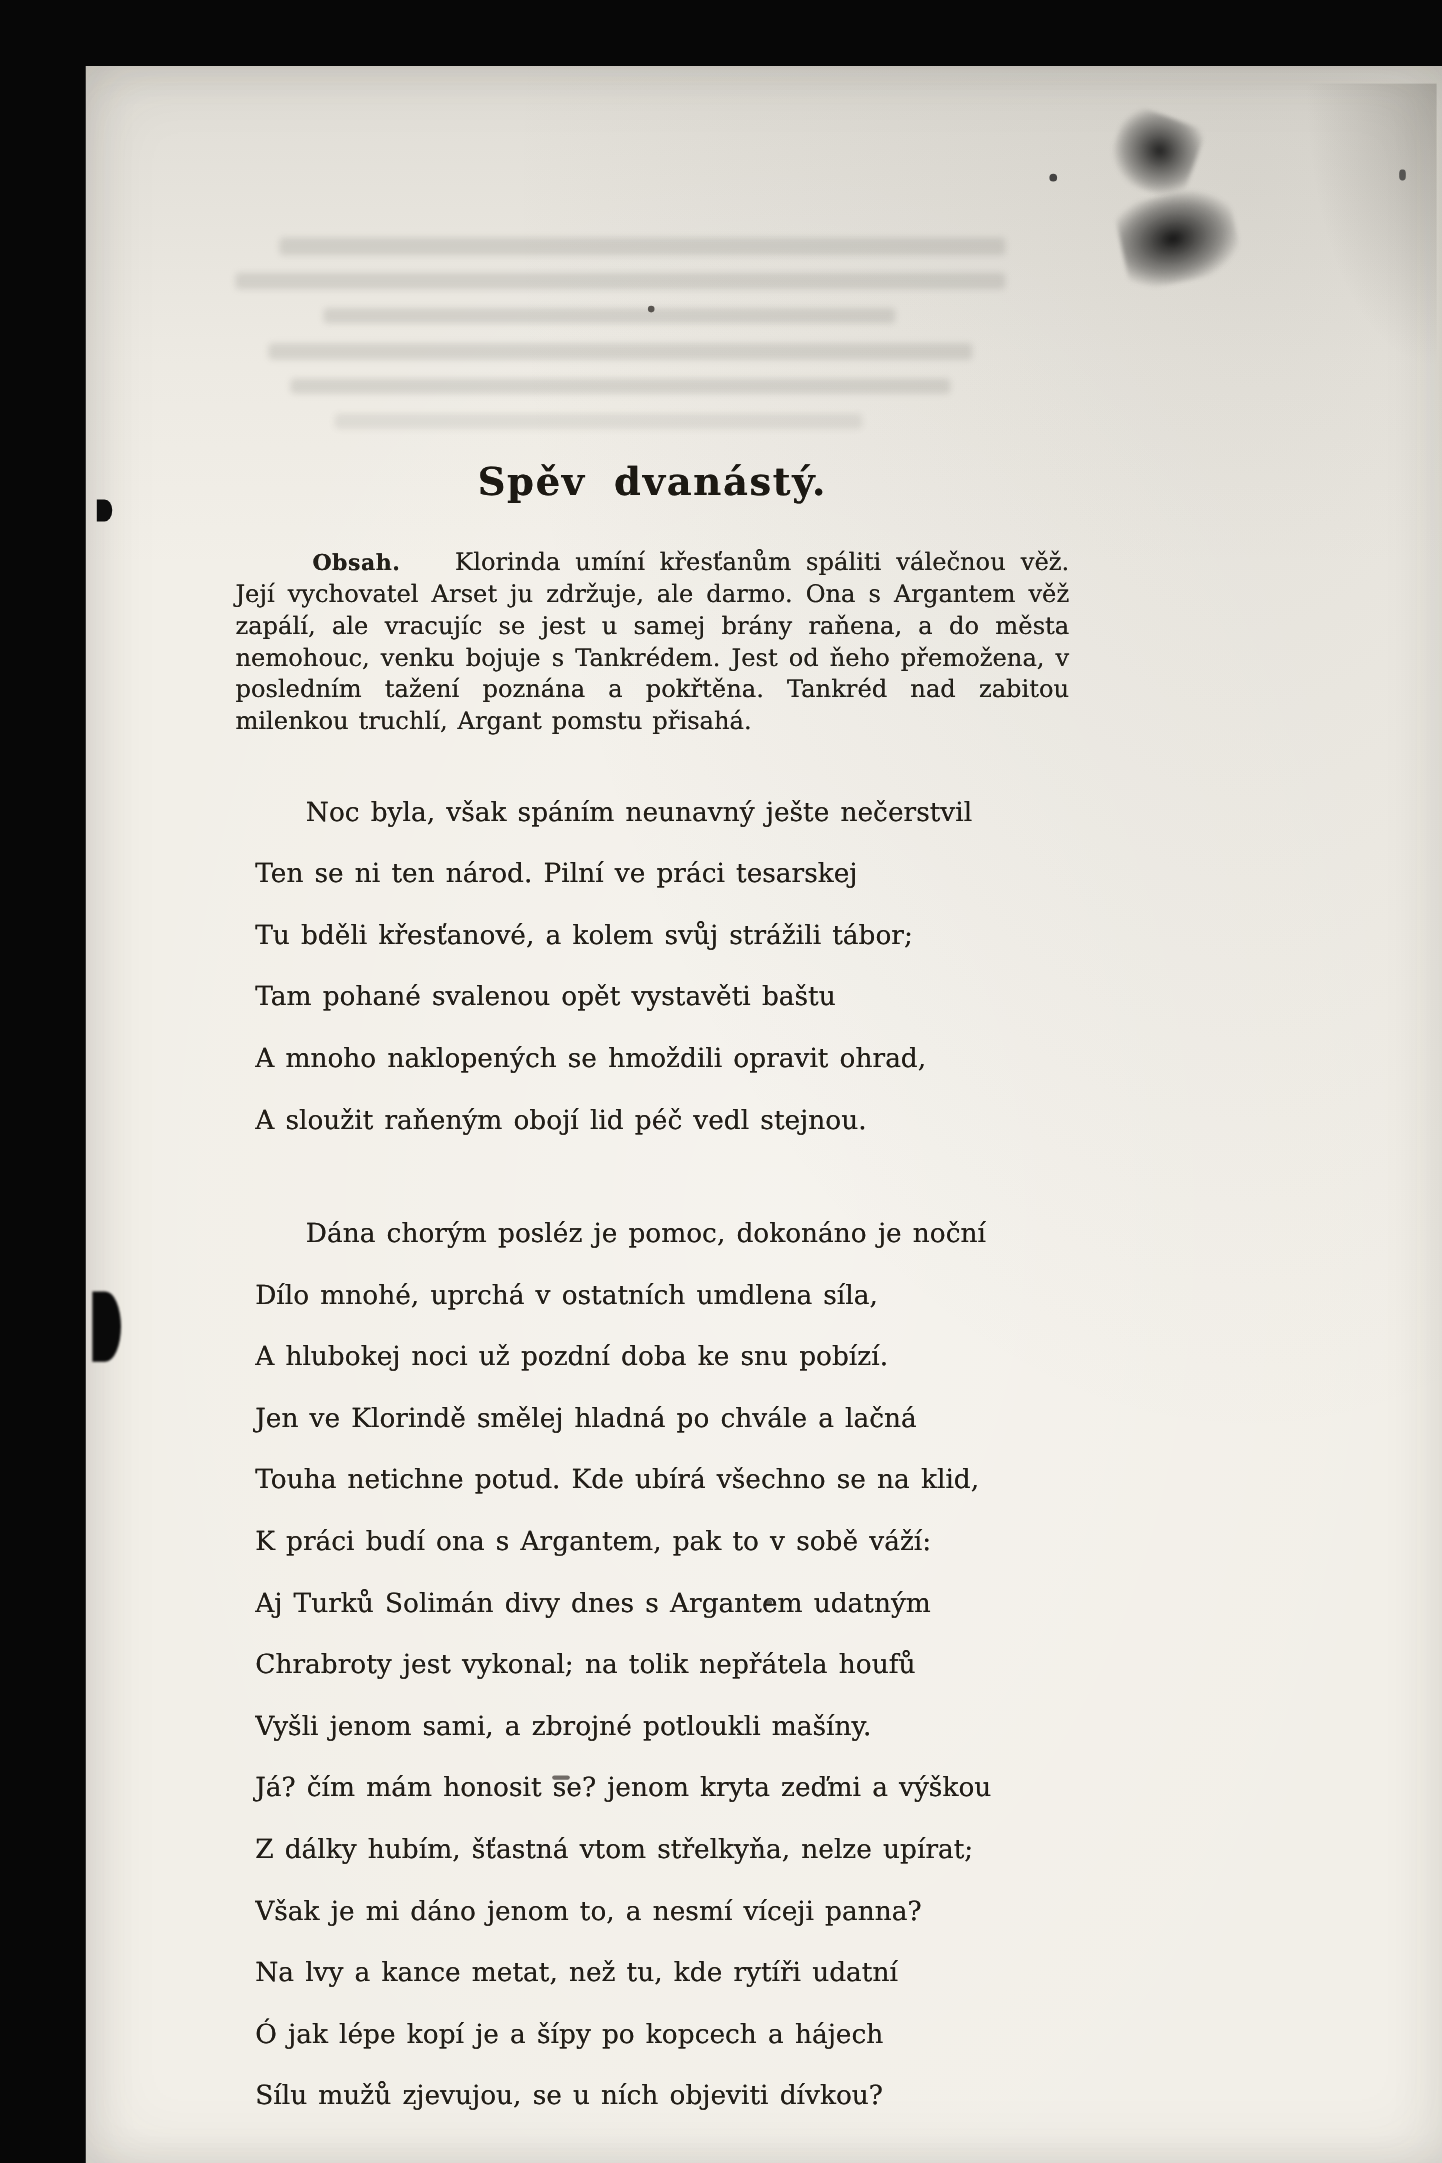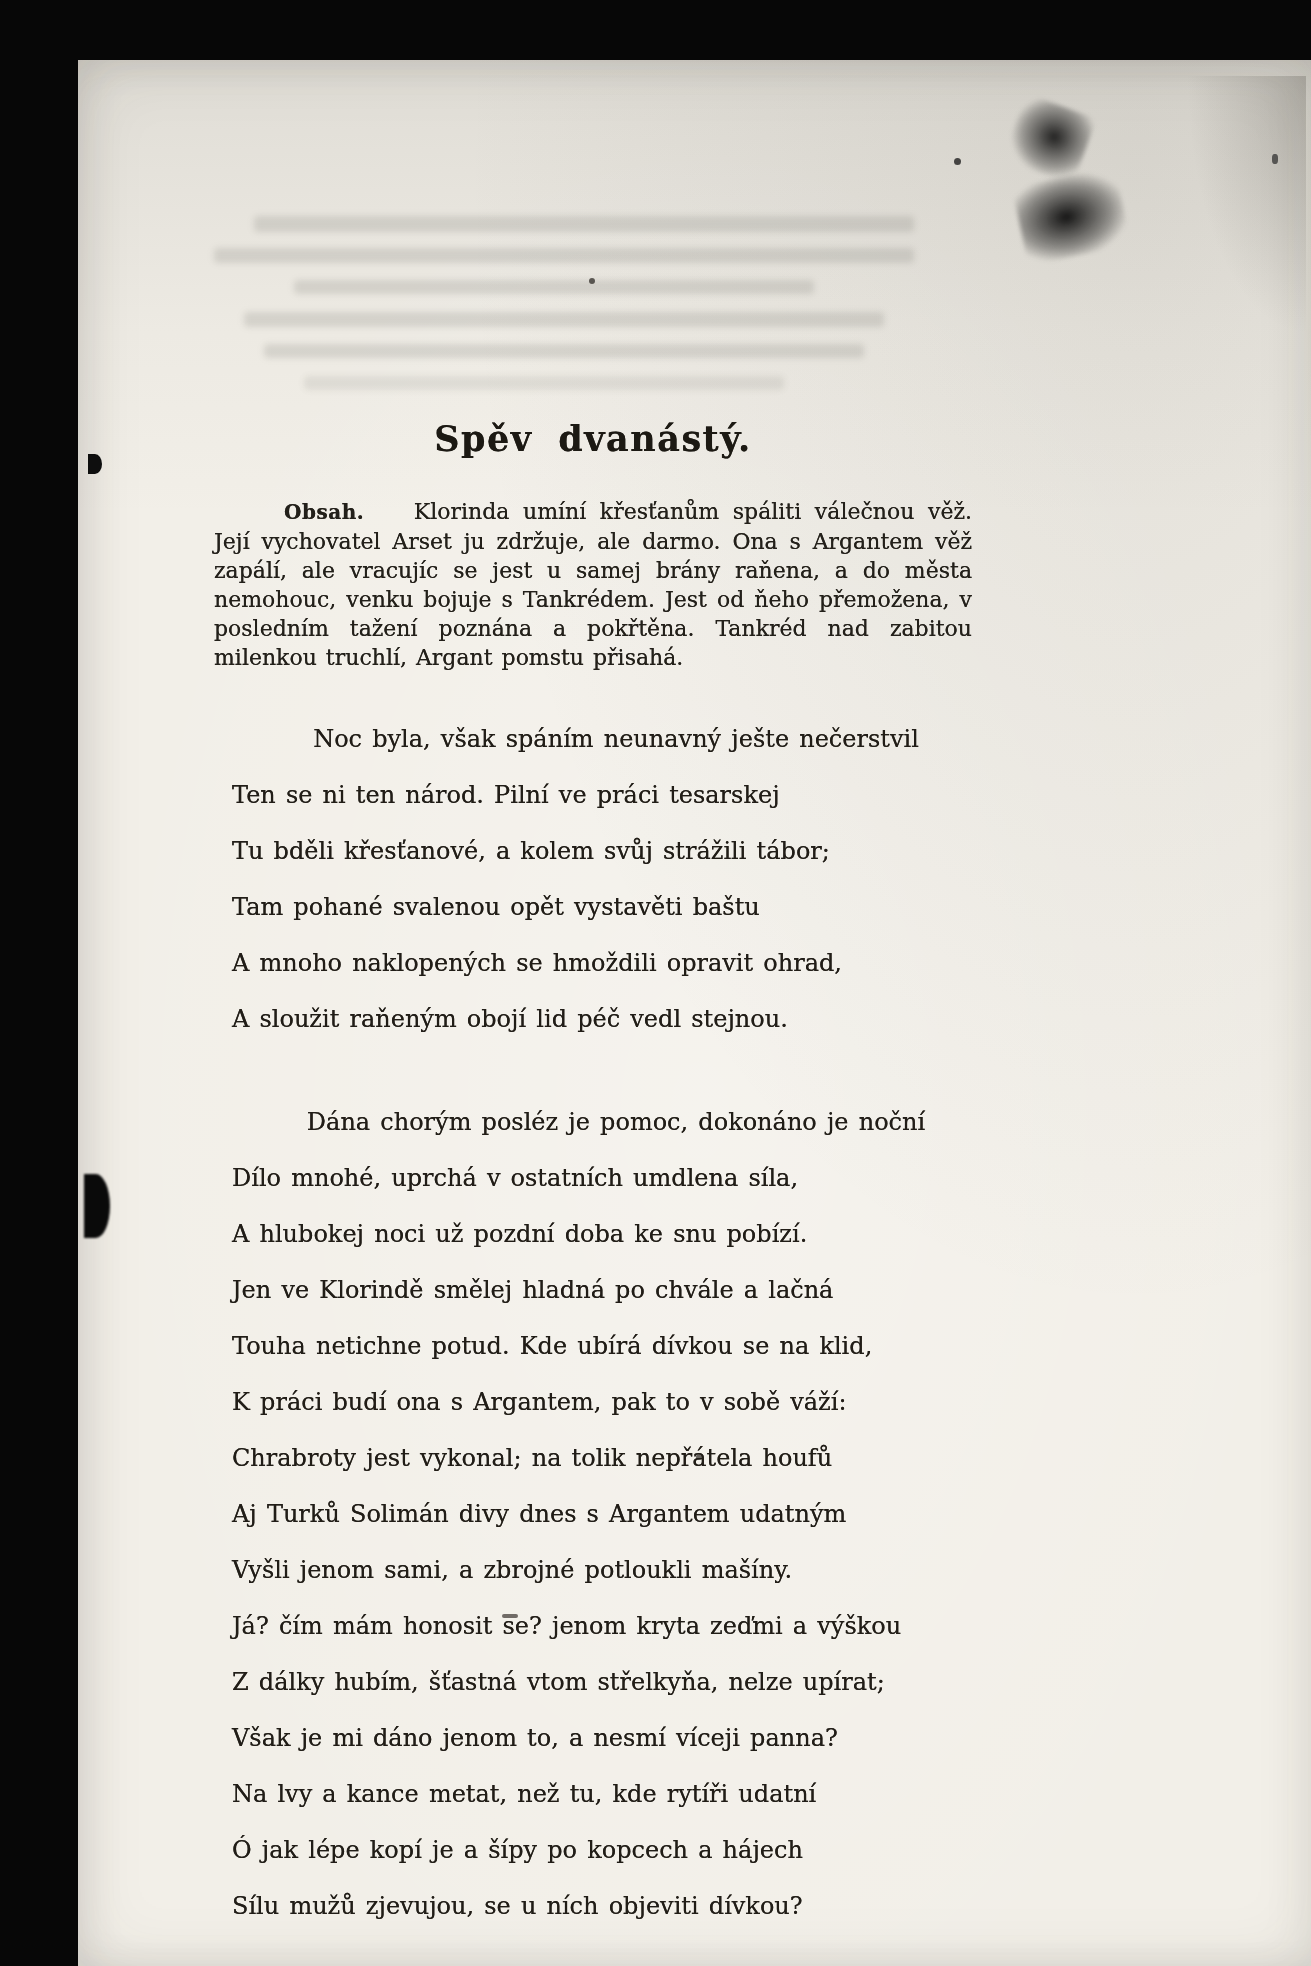--- a/index.html
+++ b/index.html
@@ -51,21 +51,21 @@
     font-size:20px;
     letter-spacing:0.5px;
   }
   .stanza {
     margin-top:27px;
     font-size:24px;
     line-height:36px;
     word-spacing:2.5px;
     white-space:nowrap;
   }
-  .stanza .verse-line:first-child { text-indent:46px;text-align:center; }
+  .stanza .verse-line:first-child { text-indent:46px; }
 
   
   .artifact { position:absolute; pointer-events:none; }
   .smudge-a {
     left:918px; top:28px; width:75px; height:70px;
     background:radial-gradient(ellipse at 55% 45%, rgba(15,15,15,0.9), rgba(40,40,40,0.35) 55%, transparent 75%);
     filter:blur(2px);
     transform:rotate(20deg);
   }
   .smudge-b {
@@ -133,24 +133,24 @@
         <div class="verse-line">Tam pohané svalenou opět vystavěti baštu</div>
         <div class="verse-line">A mnoho naklopených se hmoždili opravit ohrad,</div>
         <div class="verse-line">A sloužit raňeným obojí lid péč vedl stejnou.</div>
       </div>
 
     <div class="stanza">
         <div class="verse-line">Dána chorým posléz je pomoc, dokonáno je noční</div>
         <div class="verse-line">Dílo mnohé, uprchá v ostatních umdlena síla,</div>
         <div class="verse-line">A hlubokej noci už pozdní doba ke snu pobízí.</div>
         <div class="verse-line">Jen ve Klorindě smělej hladná po chvále a lačná</div>
-        <div class="verse-line">Touha netichne potud. Kde ubírá dívkou se na klid,</div>
+        <div class="verse-line">Touha netichne potud. Kde ubírá všechno se na klid,</div>
         <div class="verse-line">K práci budí ona s Argantem, pak to v sobě váží:</div>
+        <div class="verse-line">Aj Turků Solimán divy dnes s Argantem udatným</div>
         <div class="verse-line">Chrabroty jest vykonal; na tolik nepřátela houfů</div>
-        <div class="verse-line">Aj Turků Solimán divy dnes s Argantem udatným</div>
         <div class="verse-line">Vyšli jenom sami, a zbrojné potloukli mašíny.</div>
         <div class="verse-line">Já? čím mám honosit se? jenom kryta zeďmi a výškou</div>
         <div class="verse-line">Z dálky hubím, šťastná vtom střelkyňa, nelze upírat;</div>
         <div class="verse-line">Však je mi dáno jenom to, a nesmí víceji panna?</div>
         <div class="verse-line">Na lvy a kance metat, než tu, kde rytíři udatní</div>
         <div class="verse-line">Ó jak lépe kopí je a šípy po kopcech a hájech</div>
         <div class="verse-line">Sílu mužů zjevujou, se u ních objeviti dívkou?</div>
       </div>
 
   </div>

